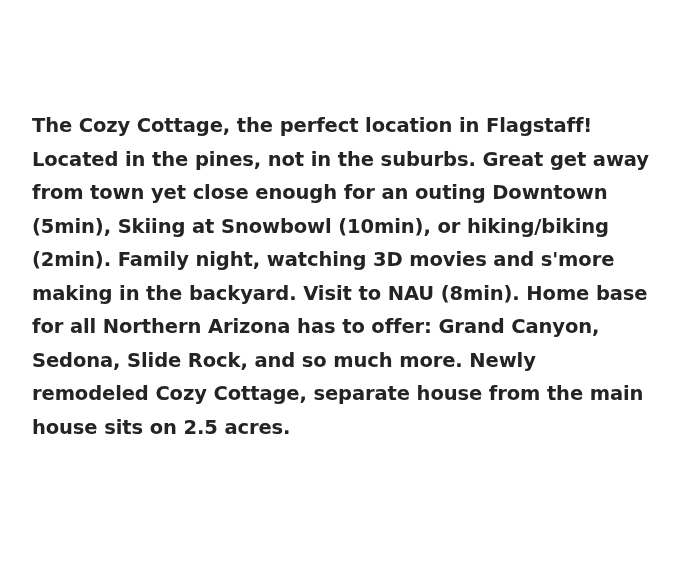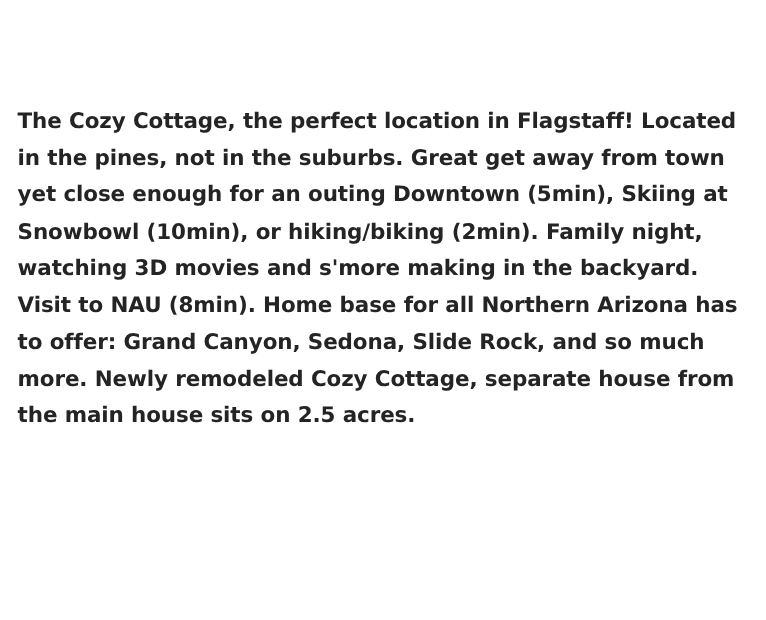--- a/index.html
+++ b/index.html
@@ -24,21 +24,21 @@
     color: #242424;
     font-family: "DejaVu Sans", "Liberation Sans", sans-serif;
     font-weight: bold;
     font-size: 19.5px;
     line-height: 33.5px;
     letter-spacing: -0.1px;
     white-space: pre-wrap;
     word-wrap: break-word;
   }
   .block {
-    margin: 0;
+    margin: 16px;
   }
   .spacer {
     height: 33px;
   }
   .note-line {
     margin: 0;
   }
 </style>
 </head>
 <body>

